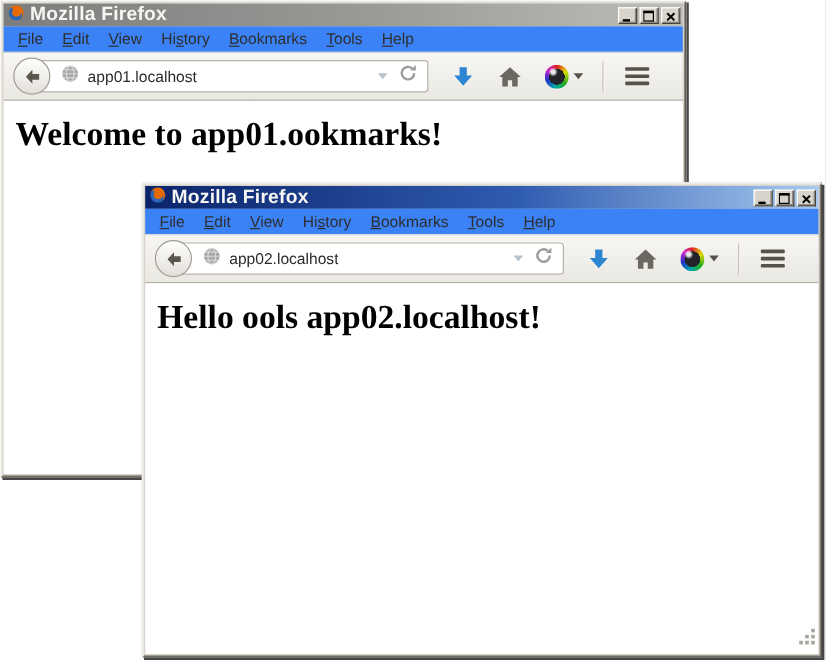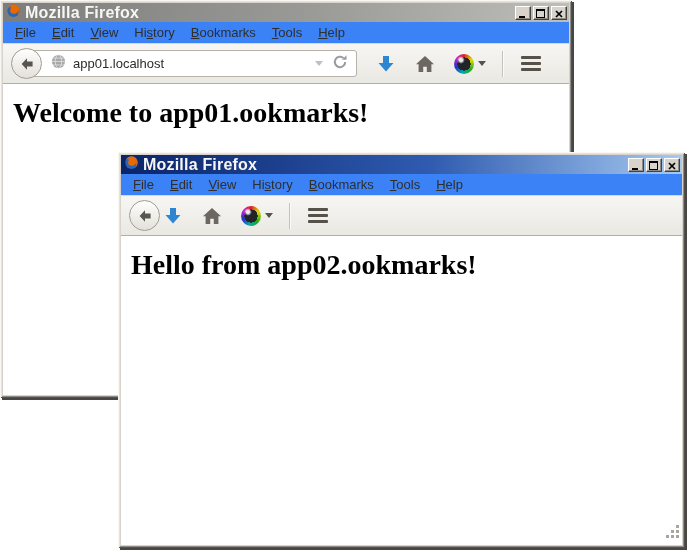--- a/index.html
+++ b/index.html
@@ -75,20 +75,21 @@
   .menu-item .akey { text-decoration: underline; }
 
   .toolbar {
     height: 40px;
     flex: none;
     display: flex;
     align-items: center;
     background: linear-gradient(#f7f6f3, #eae8e2);
     border-bottom: 1px solid #b3afa7;
     padding: 0 28px 0 8px;
+    justify-content: flex-end;
   }
   .back-btn {
     width: 31px; height: 31px;
     border-radius: 50%;
     border: 1px solid #a19d94;
     background: linear-gradient(#fefefd, #e3e0da);
     display: flex; align-items: center; justify-content: center;
     position: relative; z-index: 2;
     margin-right: -16px;
     flex: none;
@@ -287,20 +288,41 @@
     <span class="menu-item"><span></span><span class="akey">T</span><span>ools</span></span>
     <span class="menu-item"><span></span><span class="akey">H</span><span>elp</span></span>
   </div>
 
   <div class="toolbar">
     <button class="back-btn" style="border:1px solid #a19d94;">
       <svg width="16" height="16" viewBox="0 0 16 16">
           <path d="M8 2.2 L2.6 8 L8 13.8 L8 10.4 L13.6 10.4 L13.6 5.6 L8 5.6 Z" fill="#5a564e"></path>
         </svg>
     </button>
+    <div class="urlbar">
+      <span class="globe">
+        <svg width="15" height="15" viewBox="0 0 16 16">
+            <circle cx="8" cy="8" r="7" fill="#a8a8a8"></circle>
+            <g stroke="#d9d9d9" stroke-width="1" fill="none">
+              <ellipse cx="8" cy="8" rx="3.4" ry="7"></ellipse>
+              <path d="M1 8 h14 M2.3 4.4 h11.4 M2.3 11.6 h11.4"></path>
+            </g>
+          </svg>
+      </span>
+      <span class="url-text">app02.localhost</span>
+      <span class="urlbar-right">
+        <span class="dd-tri"></span>
+        <span>
+          <svg width="16" height="16" viewBox="0 0 16 16">
+              <path d="M13.2 8 A5.2 5.2 0 1 1 11.5 4.1" stroke="#9a9ca0" stroke-width="2" fill="none"></path>
+              <path d="M14.5 1.2 v4.6 h-4.6 z" fill="#9a9ca0"></path>
+            </svg>
+        </span>
+      </span>
+    </div>
     <span class="tb-icon">
       <svg width="20" height="20" viewBox="0 0 20 20">
           <path d="M7 2 h6 v7 h4.5 L10 17.5 L2.5 9 H7 Z" fill="#2e86d3"></path>
         </svg>
     </span>
     <span class="tb-icon">
       <svg width="20" height="18" viewBox="0 0 20 18">
           <path d="M10 1 L19 9.2 h-2.6 v7.8 h-4.6 v-5.2 h-3.6 v5.2 H3.6 V9.2 H1 Z" fill="#6c6760"></path>
         </svg>
     </span>
@@ -310,21 +332,21 @@
     </span>
     <span class="separator"></span>
     <span class="hamburger">
         <i></i>
         <i></i>
         <i></i>
       </span>
   </div>
 
   <div class="content">
-    <h1>Hello from app02.ookmarks!</h1>
+    <h1>Hello ools app02.localhost!</h1>
     <span class="resize-grip">
       <svg width="16" height="16" viewBox="0 0 16 16">
         <g fill="#ffffff">
             <rect x="12" y="2" width="3" height="3"></rect>
             <rect x="7" y="7" width="3" height="3"></rect>
             <rect x="12" y="7" width="3" height="3"></rect>
             <rect x="2" y="12" width="3" height="3"></rect>
             <rect x="7" y="12" width="3" height="3"></rect>
             <rect x="12" y="12" width="3" height="3"></rect>
           </g>

